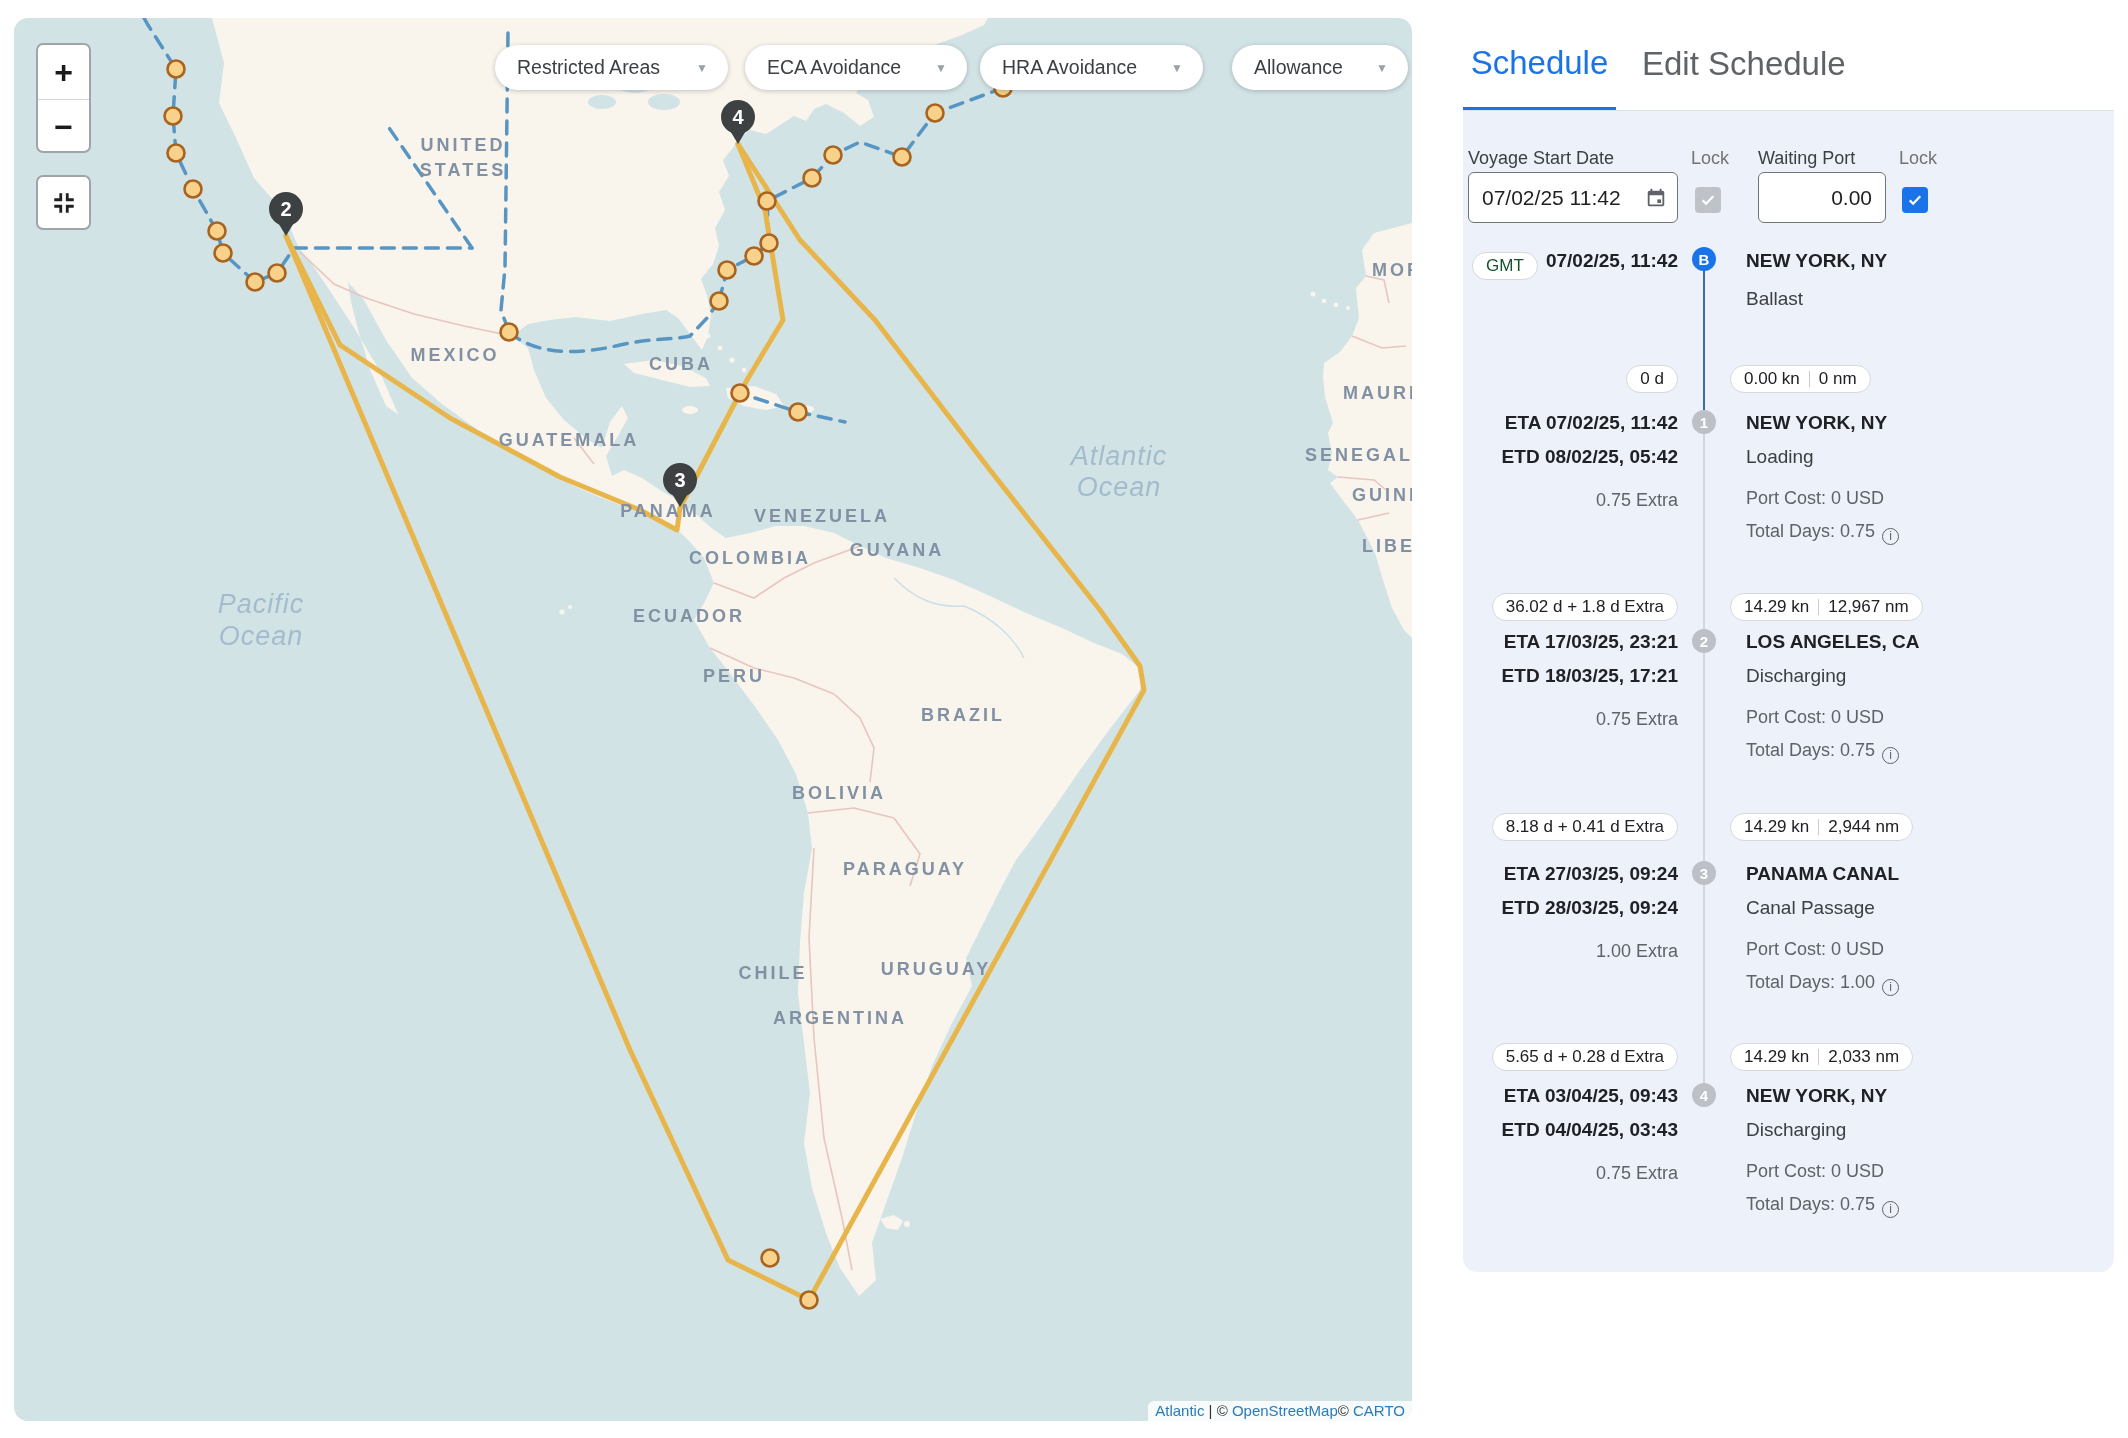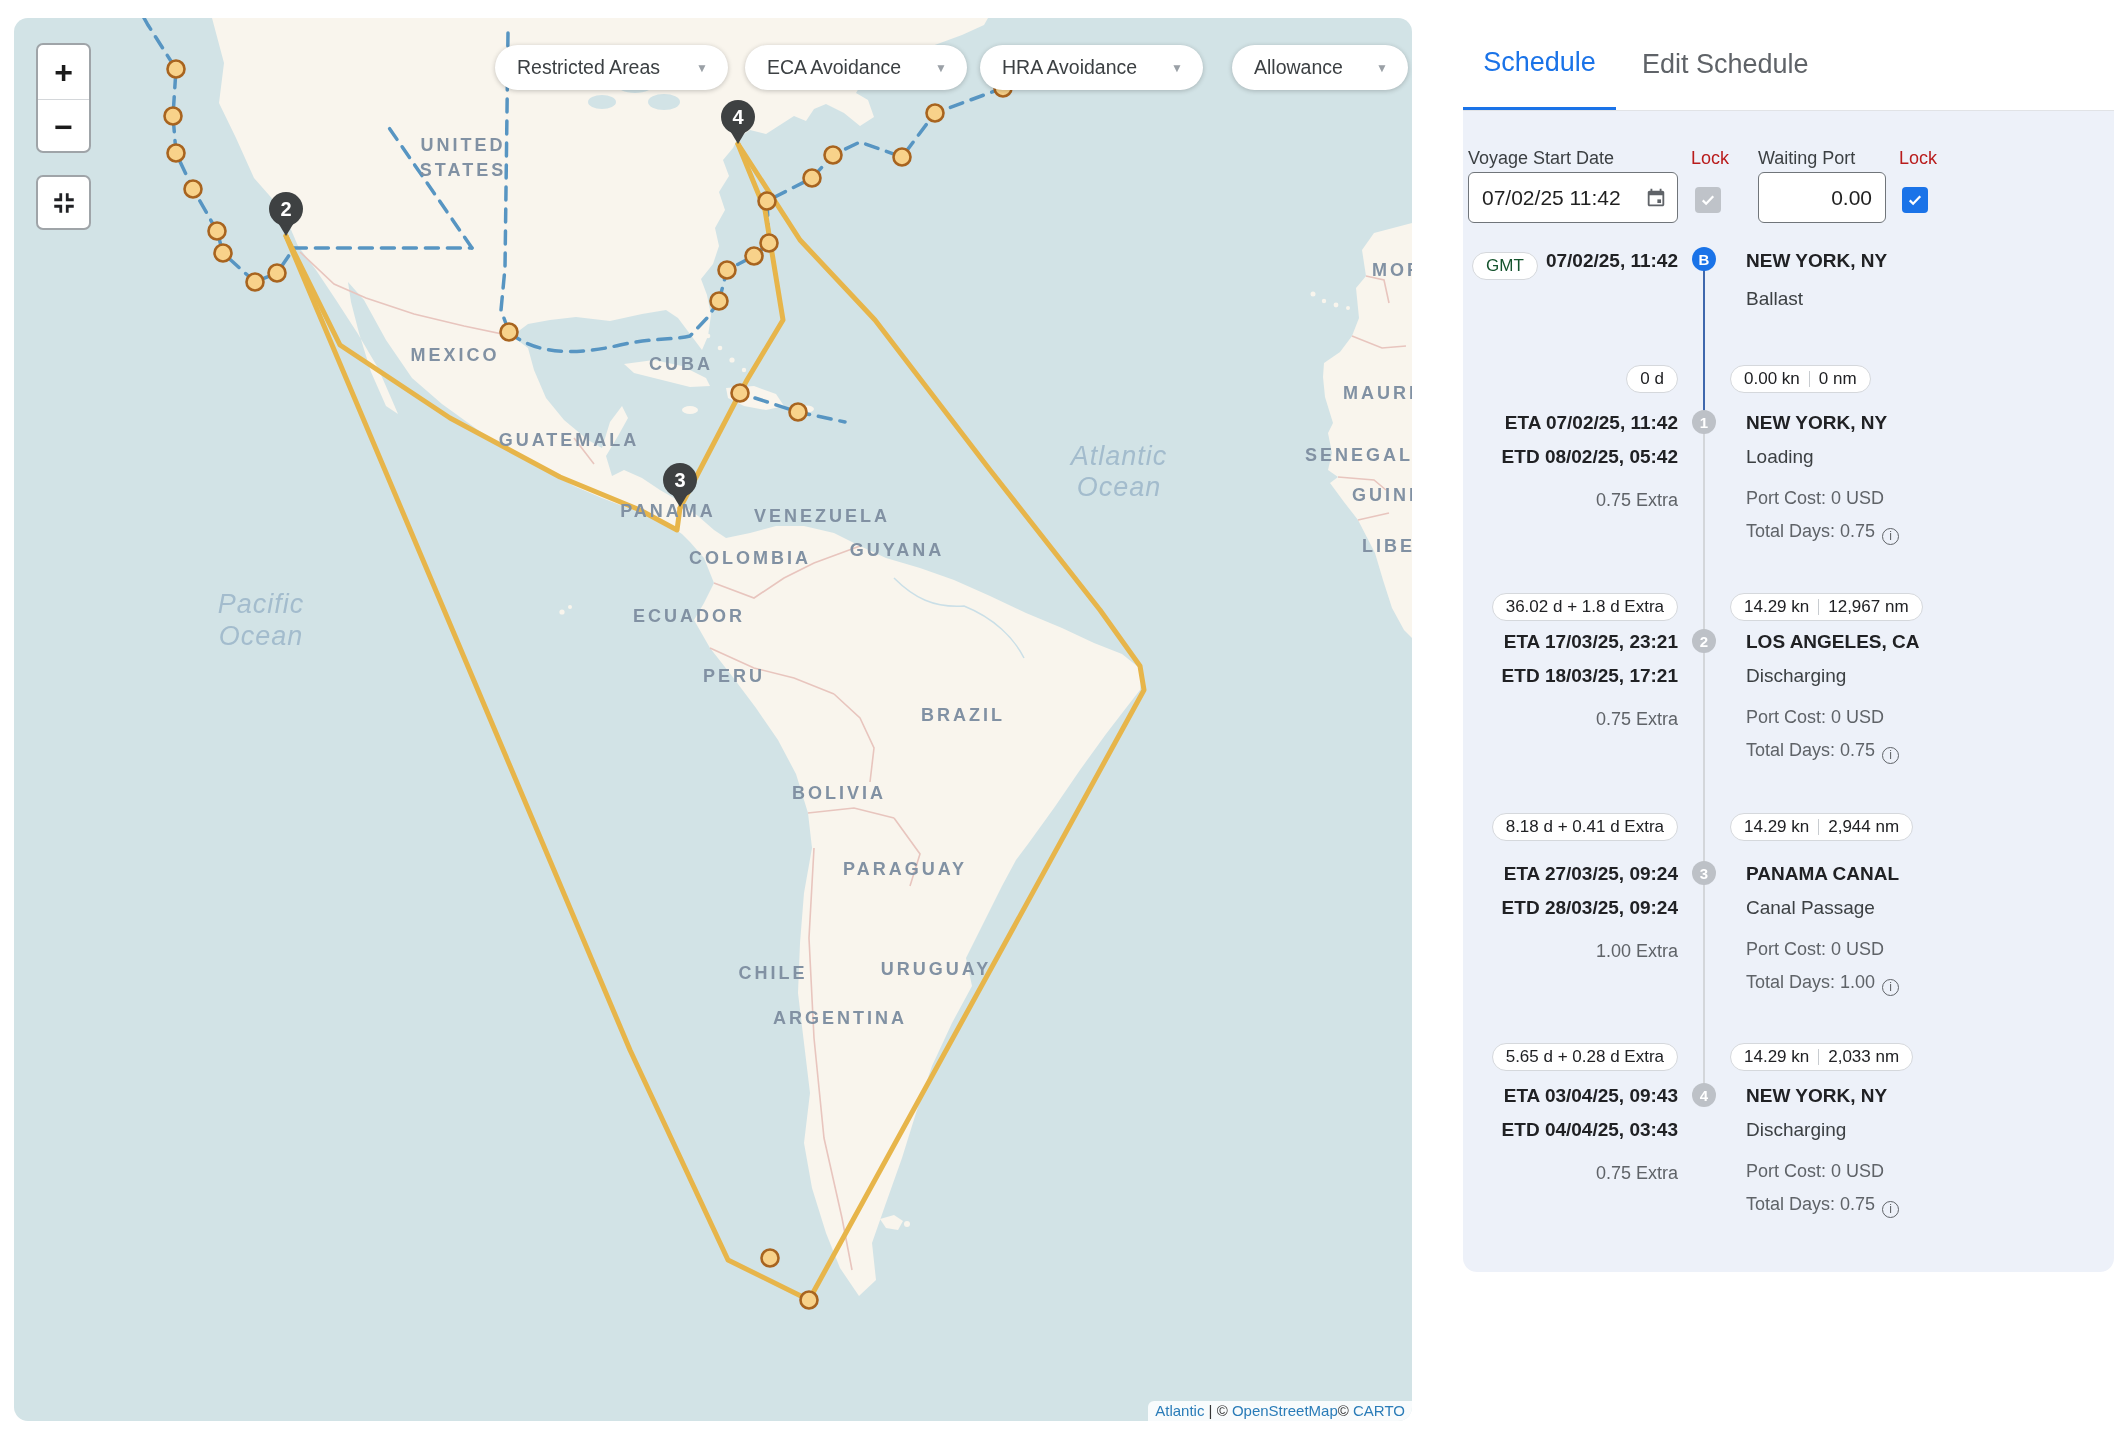--- a/index.html
+++ b/index.html
@@ -25,26 +25,26 @@
 
   .attribution { position:absolute; right:0; bottom:0; background:rgba(255,255,255,0.85);
     border-top-left-radius:6px; padding:1px 7px 2px 7px; font-size:15px; color:#333; white-space:nowrap; }
   .attribution .alink { color:#2a7cb8; cursor:pointer; text-decoration:none; }
 
   
   #panel { position:absolute; left:1463px; top:18px; width:651px; height:1254px; background:#fff; }
   #panel-bg { position:absolute; left:0; top:93px; width:651px; height:1161px; background:#edf1f9; border-radius:0 0 14px 14px; }
 
   .tabs { position:absolute; left:0; top:0; width:651px; height:93px; display:flex; align-items:stretch; background:#fff; border-bottom:1px solid #e1e3e6; }
-  .tab { display:flex; align-items:center; justify-content:center; font-size:27px; color:#5f6368; cursor:pointer; padding:0 26px; }
+  .tab { display:flex; align-items:center; justify-content:center; font-size:33px; color:#5f6368; cursor:pointer; padding:0 26px; }
   .tab.first { width:153px; padding:0; }
   .tab.active { color:#1a73e8; border-bottom:3px solid #1a73e8; }
 
   .fld-label { position:absolute; font-size:18px; color:#3c4043; }
-  .fld-label.lock { color:#b91c1c; }
+  .fld-label.lock { color:#737373; }
   .inputbox { position:absolute; height:51px; background:#fff; border:1.5px solid #70757a; border-radius:6px;
     display:flex; align-items:center; font-size:21px; color:#1f1f1f; }
   .checkbox { position:absolute; width:26px; height:26px; border-radius:4px; display:flex; align-items:center; justify-content:center; cursor:pointer; }
   .checkbox.grey { background:#bfc3c9; }
   .checkbox.blue { background:#1a73e8; }
 
   .gmt-pill { position:absolute; left:9px; top:234px; height:28px; padding:0 13px; background:#fff;
     border:1px solid #d5d8dc; border-radius:14px; display:flex; align-items:center; font-size:17px; color:#14532d; cursor:pointer; }
 
   .tline { position:absolute; left:240px; width:2px; }

